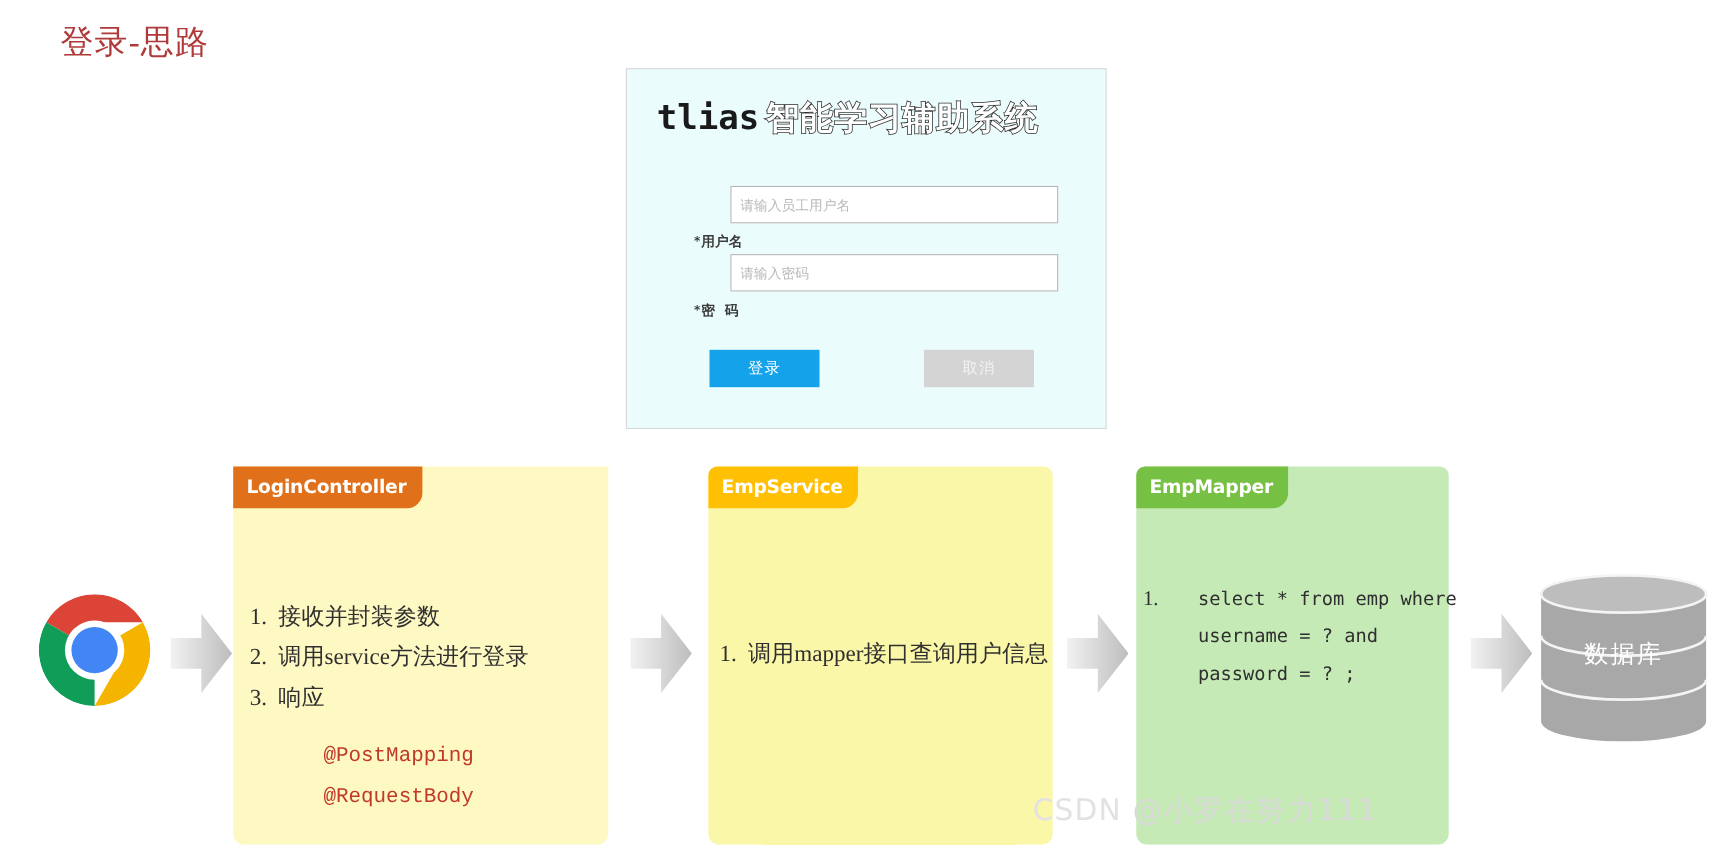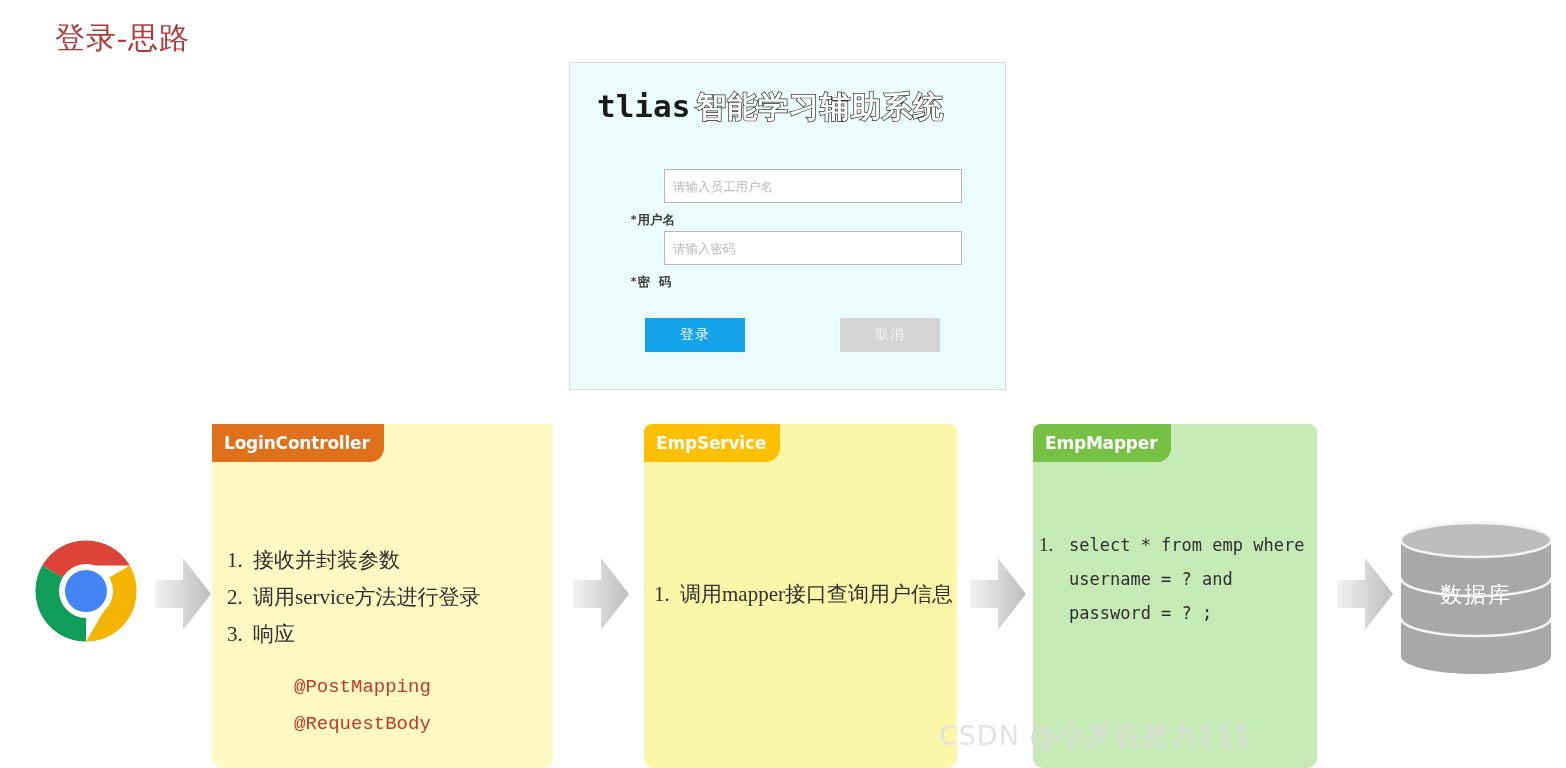--- a/index.html
+++ b/index.html
@@ -236,21 +236,21 @@
     font-size: 17px;
     line-height: 34px;
   }
   #mapper-list .num {
     width: 30px;
     flex: 0 0 30px;
     font-family: "Liberation Serif", serif;
     font-size: 19px;
   }
   #mapper-list .sql-lines { display: block; }
-  #mapper-list .sql-lines span { display: block; }
+  #mapper-list .sql-lines span { display: block; margin-left: 20px; }
 
   .annotations {
     position: absolute;
     left: 82px;
     top: 245px;
     font-family: Liberation Mono, monospace;
     font-size: 19px;
     line-height: 37px;
     color: #c0392b;
   }

